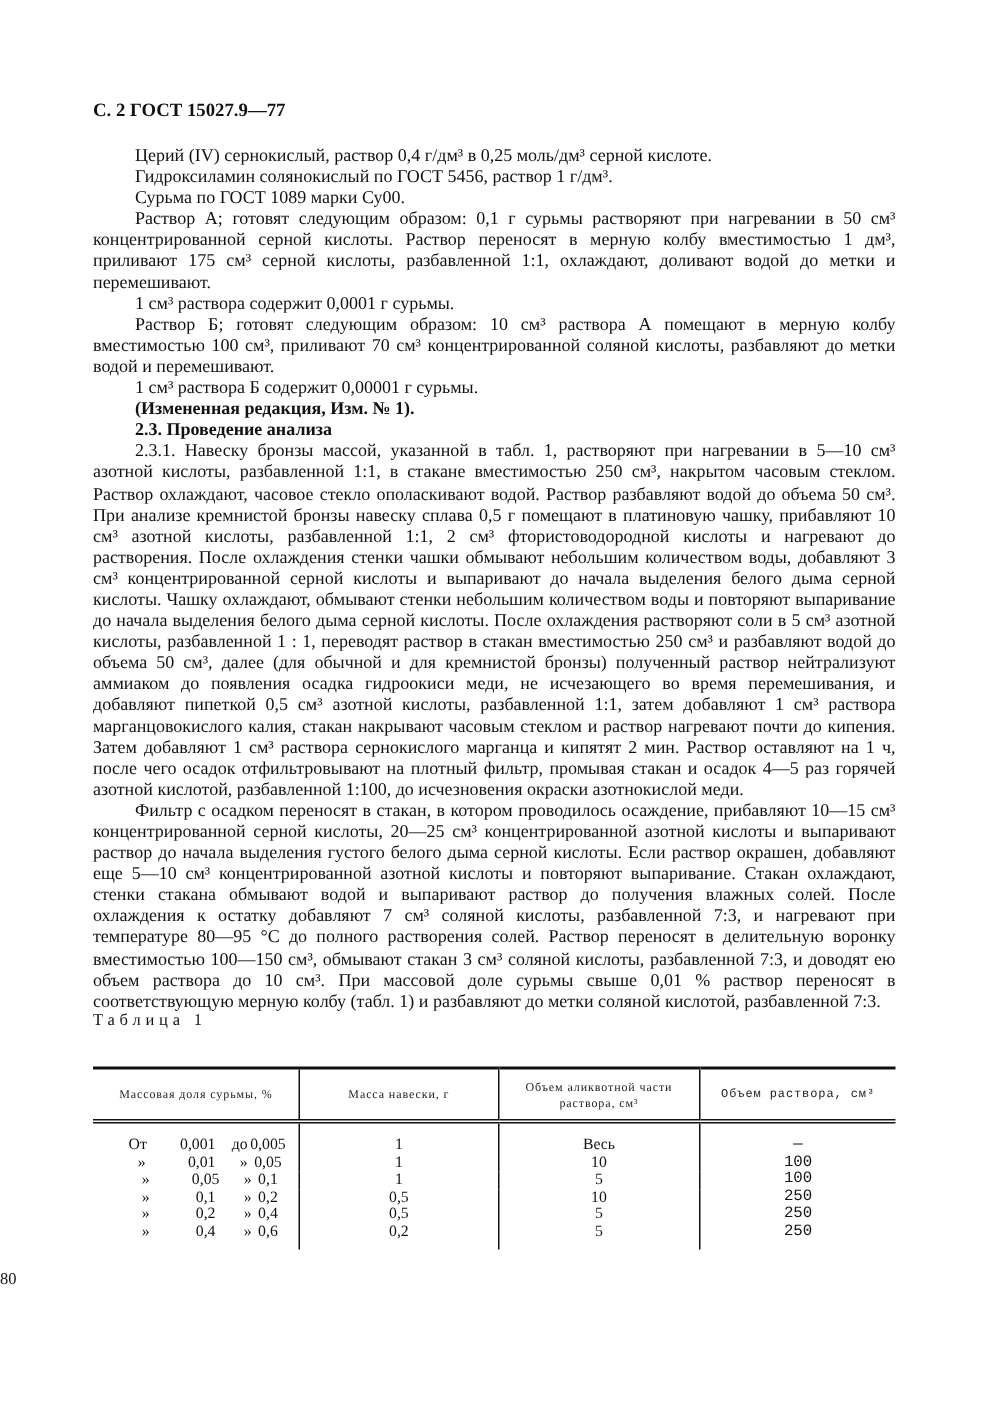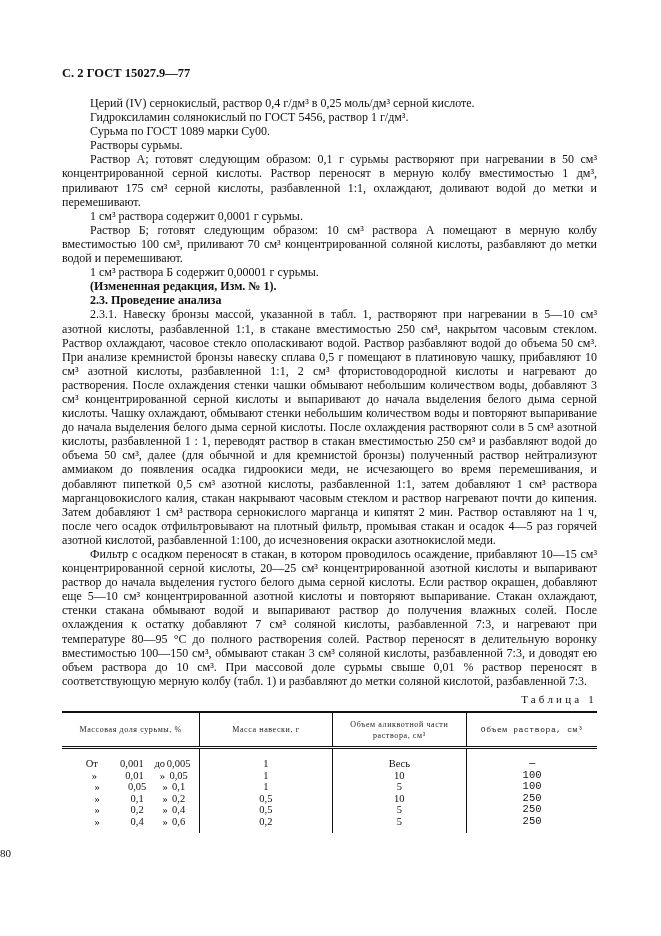--- a/index.html
+++ b/index.html
@@ -2,21 +2,21 @@
 <html><head>
 <meta charset="utf-8">
 <style>
   html, body { margin:0; padding:0; background:#fff; }
   body { width:661px; height:936px; position:relative; overflow:hidden;
          font-family:"Liberation Serif", serif; color:#111; }
   .header { position:absolute; left:62px; top:66px; font-weight:bold; font-size:12.5px; }
   .body-text { position:absolute; left:62px; top:96px; width:535px; font-size:12px; line-height:14.1px; }
   .p { text-align:justify; text-indent:28px; margin:0; }
   .bold { font-weight:bold; }
-  .tbl-caption { position:absolute; left:62px; top:693px; width:535px; text-align:right;
+  .tbl-caption { position:absolute; left:62px; top:674px; width:535px; 
                  font-size:11px; letter-spacing:3.2px; }
   .tbl { position:absolute; left:62px; top:711px; width:535px; border-collapse:collapse; font-size:10.5px; }
   .tbl th { font-weight:normal; font-size:8px; letter-spacing:0.6px; color:#222; height:31px;
             border-top:2px solid #111; border-bottom:3px double #111; text-align:center; line-height:11px; }
   .tbl th + th, .tbl td + td { border-left:1px solid #111; }
   .tbl td { text-align:center; padding:0; line-height:11.6px; vertical-align:top; }
   .tbl tr.first td { padding-top:9px; }
   .tbl tr.lastrow td { padding-bottom:5px; }
   .c1 { width:136px; } .c2 { width:133px; } .c3 { width:135px; } .c4 { width:131px;font-family:Liberation Mono, monospace; }
   .range { text-align:right; padding-left:2px !important; white-space:pre; }
@@ -26,21 +26,20 @@
 </style>
 </head>
 <body>
 
 <div class="header">С. 2 ГОСТ 15027.9—77</div>
 
 <div class="body-text" id="body">
     <p class="p">Церий (IV) сернокислый, раствор 0,4 г/дм³ в 0,25 моль/дм³ серной кислоте.</p>
     <p class="p">Гидроксиламин солянокислый по ГОСТ 5456, раствор 1 г/дм³.</p>
     <p class="p">Сурьма по ГОСТ 1089 марки Су00.</p>
-    <p class="p">Растворы сурьмы.</p>
     <p class="p">Раствор А; готовят следующим образом: 0,1 г сурьмы растворяют при нагревании в 50 см³ концентрированной серной кислоты. Раствор переносят в мерную колбу вместимостью 1 дм³, приливают 175 см³ серной кислоты, разбавленной 1:1, охлаждают, доливают водой до метки и перемешивают.</p>
     <p class="p">1 см³ раствора содержит 0,0001 г сурьмы.</p>
     <p class="p">Раствор Б; готовят следующим образом: 10 см³ раствора А помещают в мерную колбу вместимостью 100 см³, приливают 70 см³ концентрированной соляной кислоты, разбавляют до метки водой и перемешивают.</p>
     <p class="p">1 см³ раствора Б содержит 0,00001 г сурьмы.</p>
     <p class="p bold">(Измененная редакция, Изм. № 1).</p>
     <p class="p bold">2.3. Проведение анализа</p>
     <p class="p">2.3.1. Навеску бронзы массой, указанной в табл. 1, растворяют при нагревании в 5—10 см³ азотной кислоты, разбавленной 1:1, в стакане вместимостью 250 см³, накрытом часовым стеклом. Раствор охлаждают, часовое стекло ополаскивают водой. Раствор разбавляют водой до объема 50 см³. При анализе кремнистой бронзы навеску сплава 0,5 г помещают в платиновую чашку, прибавляют 10 см³ азотной кислоты, разбавленной 1:1, 2 см³ фтористоводородной кислоты и нагревают до растворения. После охлаждения стенки чашки обмывают небольшим количеством воды, добавляют 3 см³ концентрированной серной кислоты и выпаривают до начала выделения белого дыма серной кислоты. Чашку охлаждают, обмывают стенки небольшим количеством воды и повторяют выпаривание до начала выделения белого дыма серной кислоты. После охлаждения растворяют соли в 5 см³ азотной кислоты, разбавленной 1 : 1, переводят раствор в стакан вместимостью 250 см³ и разбавляют водой до объема 50 см³, далее (для обычной и для кремнистой бронзы) полученный раствор нейтрализуют аммиаком до появления осадка гидроокиси меди, не исчезающего во время перемешивания, и добавляют пипеткой 0,5 см³ азотной кислоты, разбавленной 1:1, затем добавляют 1 см³ раствора марганцовокислого калия, стакан накрывают часовым стеклом и раствор нагревают почти до кипения. Затем добавляют 1 см³ раствора сернокислого марганца и кипятят 2 мин. Раствор оставляют на 1 ч, после чего осадок отфильтровывают на плотный фильтр, промывая стакан и осадок 4—5 раз горячей азотной кислотой, разбавленной 1:100, до исчезновения окраски азотнокислой меди.</p>
     <p class="p">Фильтр с осадком переносят в стакан, в котором проводилось осаждение, прибавляют 10—15 см³ концентрированной серной кислоты, 20—25 см³ концентрированной азотной кислоты и выпаривают раствор до начала выделения густого белого дыма серной кислоты. Если раствор окрашен, добавляют еще 5—10 см³ концентрированной азотной кислоты и повторяют выпаривание. Стакан охлаждают, стенки стакана обмывают водой и выпаривают раствор до получения влажных солей. После охлаждения к остатку добавляют 7 см³ соляной кислоты, разбавленной 7:3, и нагревают при температуре 80—95 °С до полного растворения солей. Раствор переносят в делительную воронку вместимостью 100—150 см³, обмывают стакан 3 см³ соляной кислоты, разбавленной 7:3, и доводят ею объем раствора до 10 см³. При массовой доле сурьмы свыше 0,01 % раствор переносят в соответствующую мерную колбу (табл. 1) и разбавляют до метки соляной кислотой, разбавленной 7:3.</p>
   </div>
 

